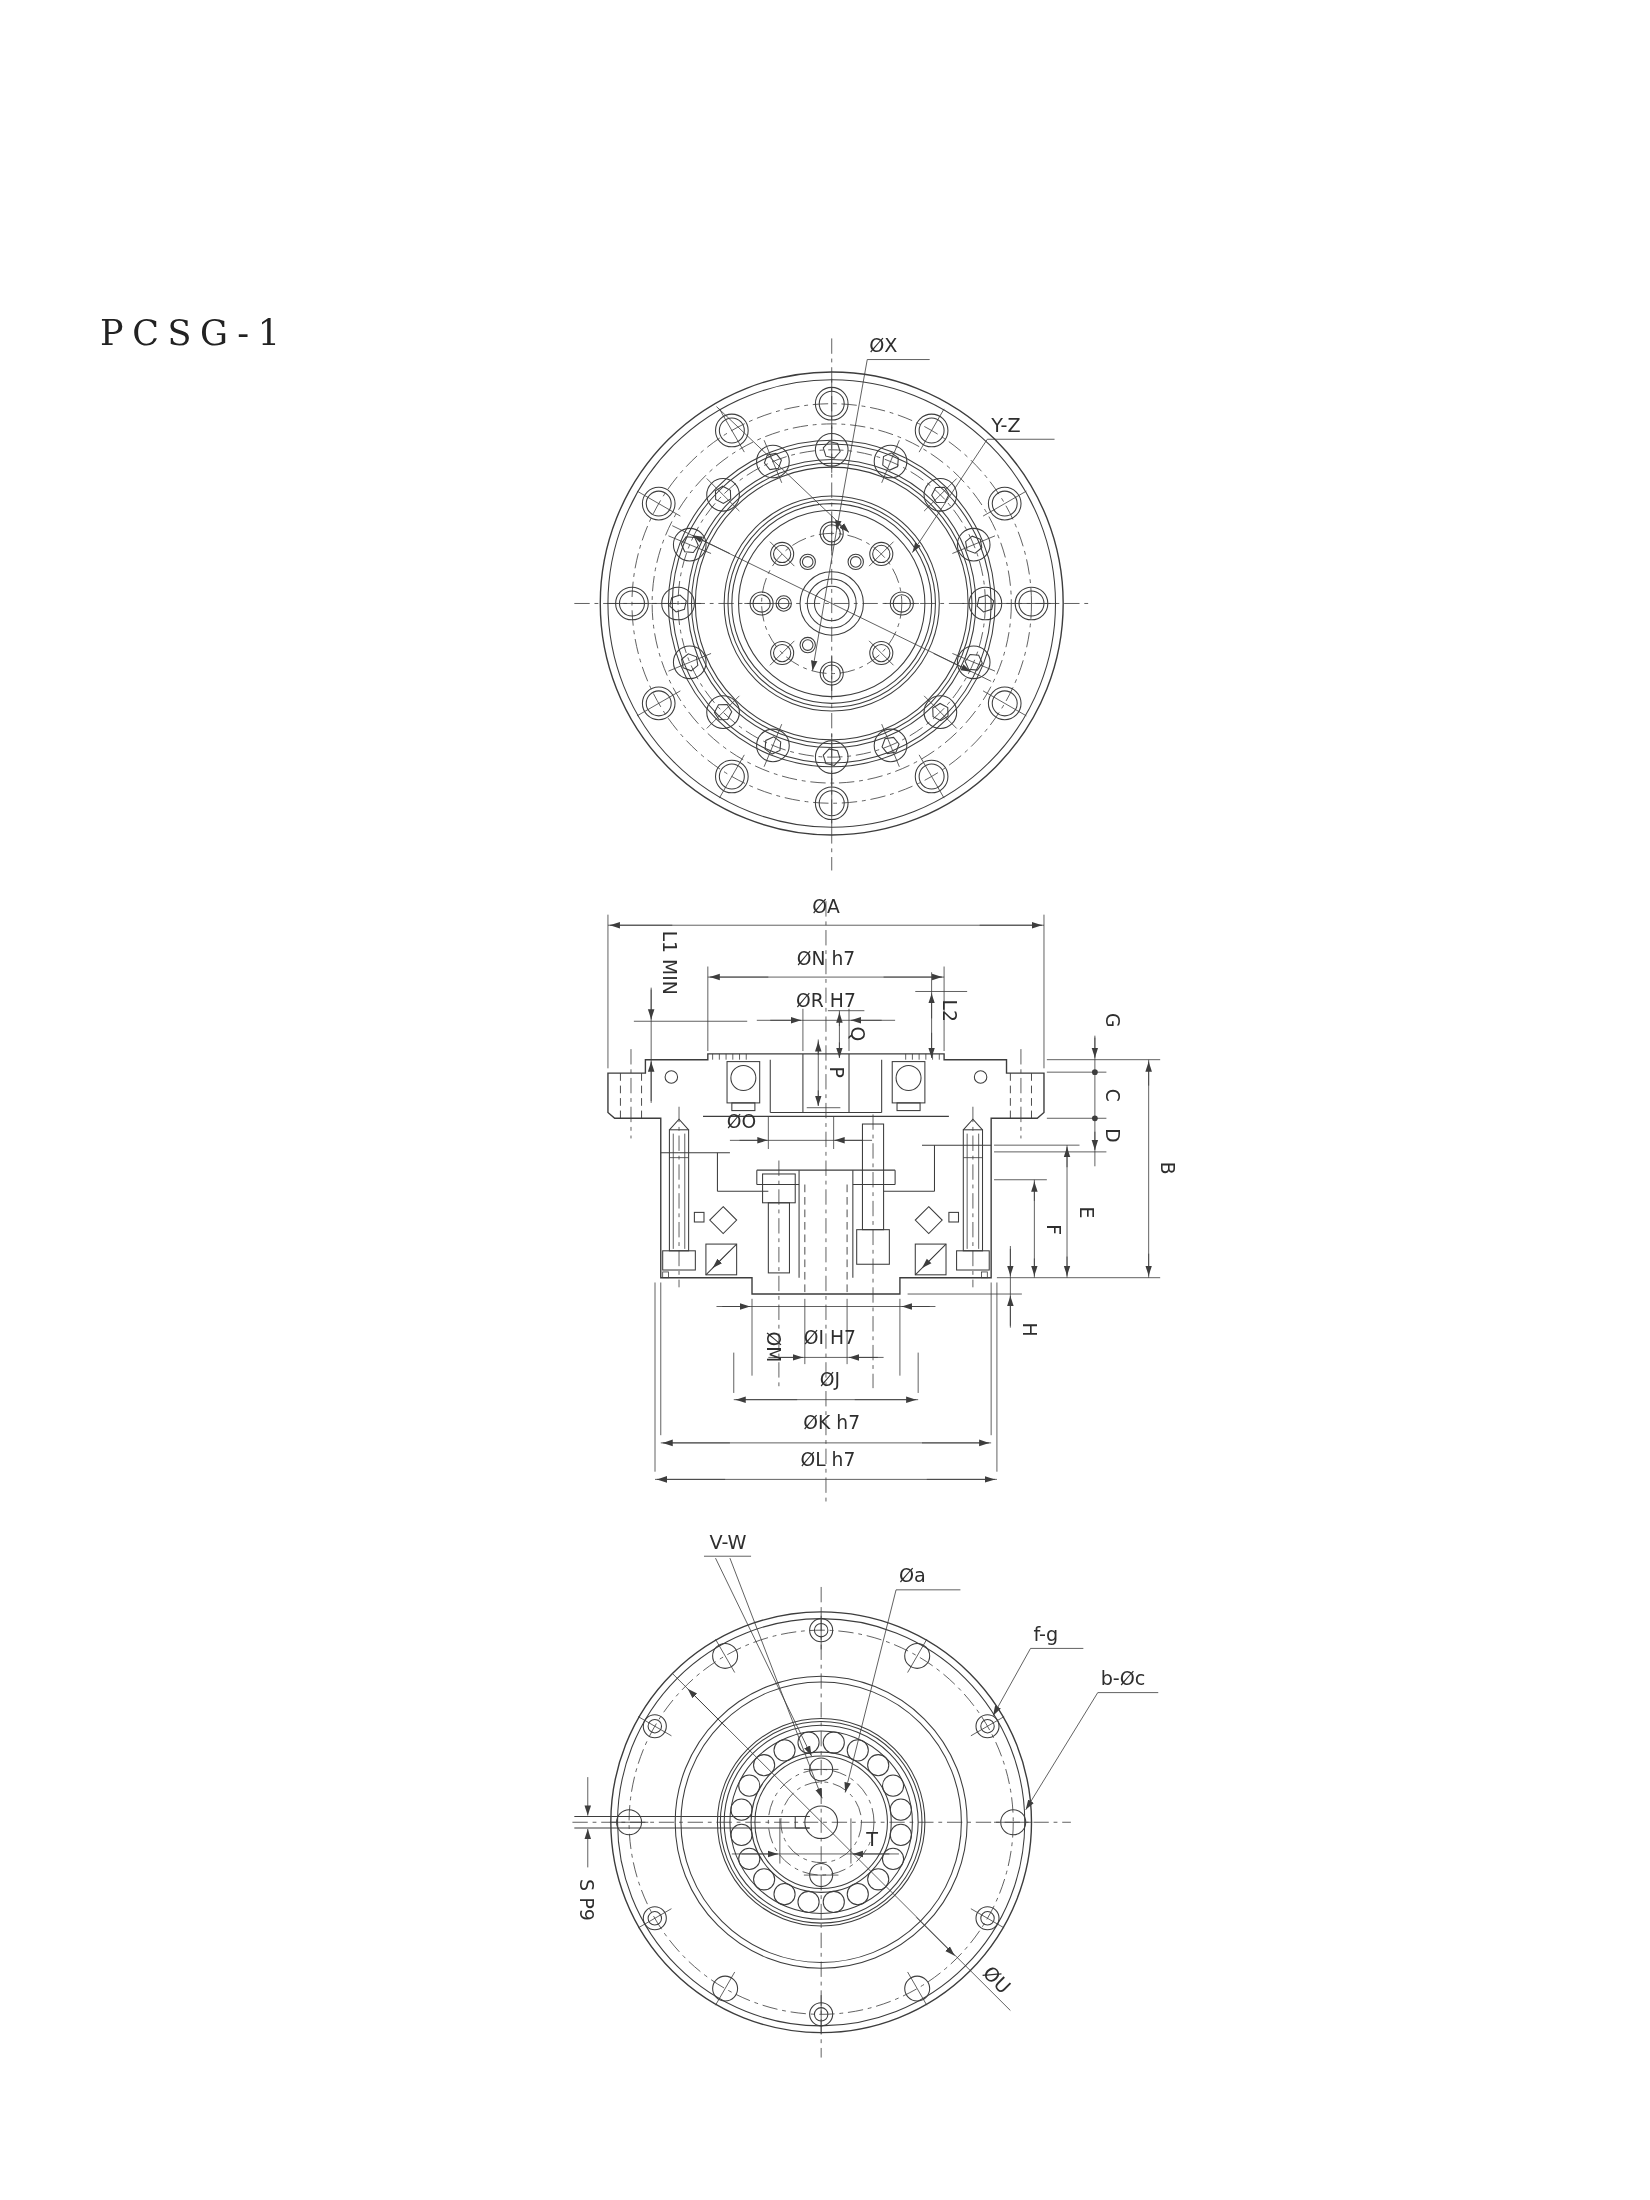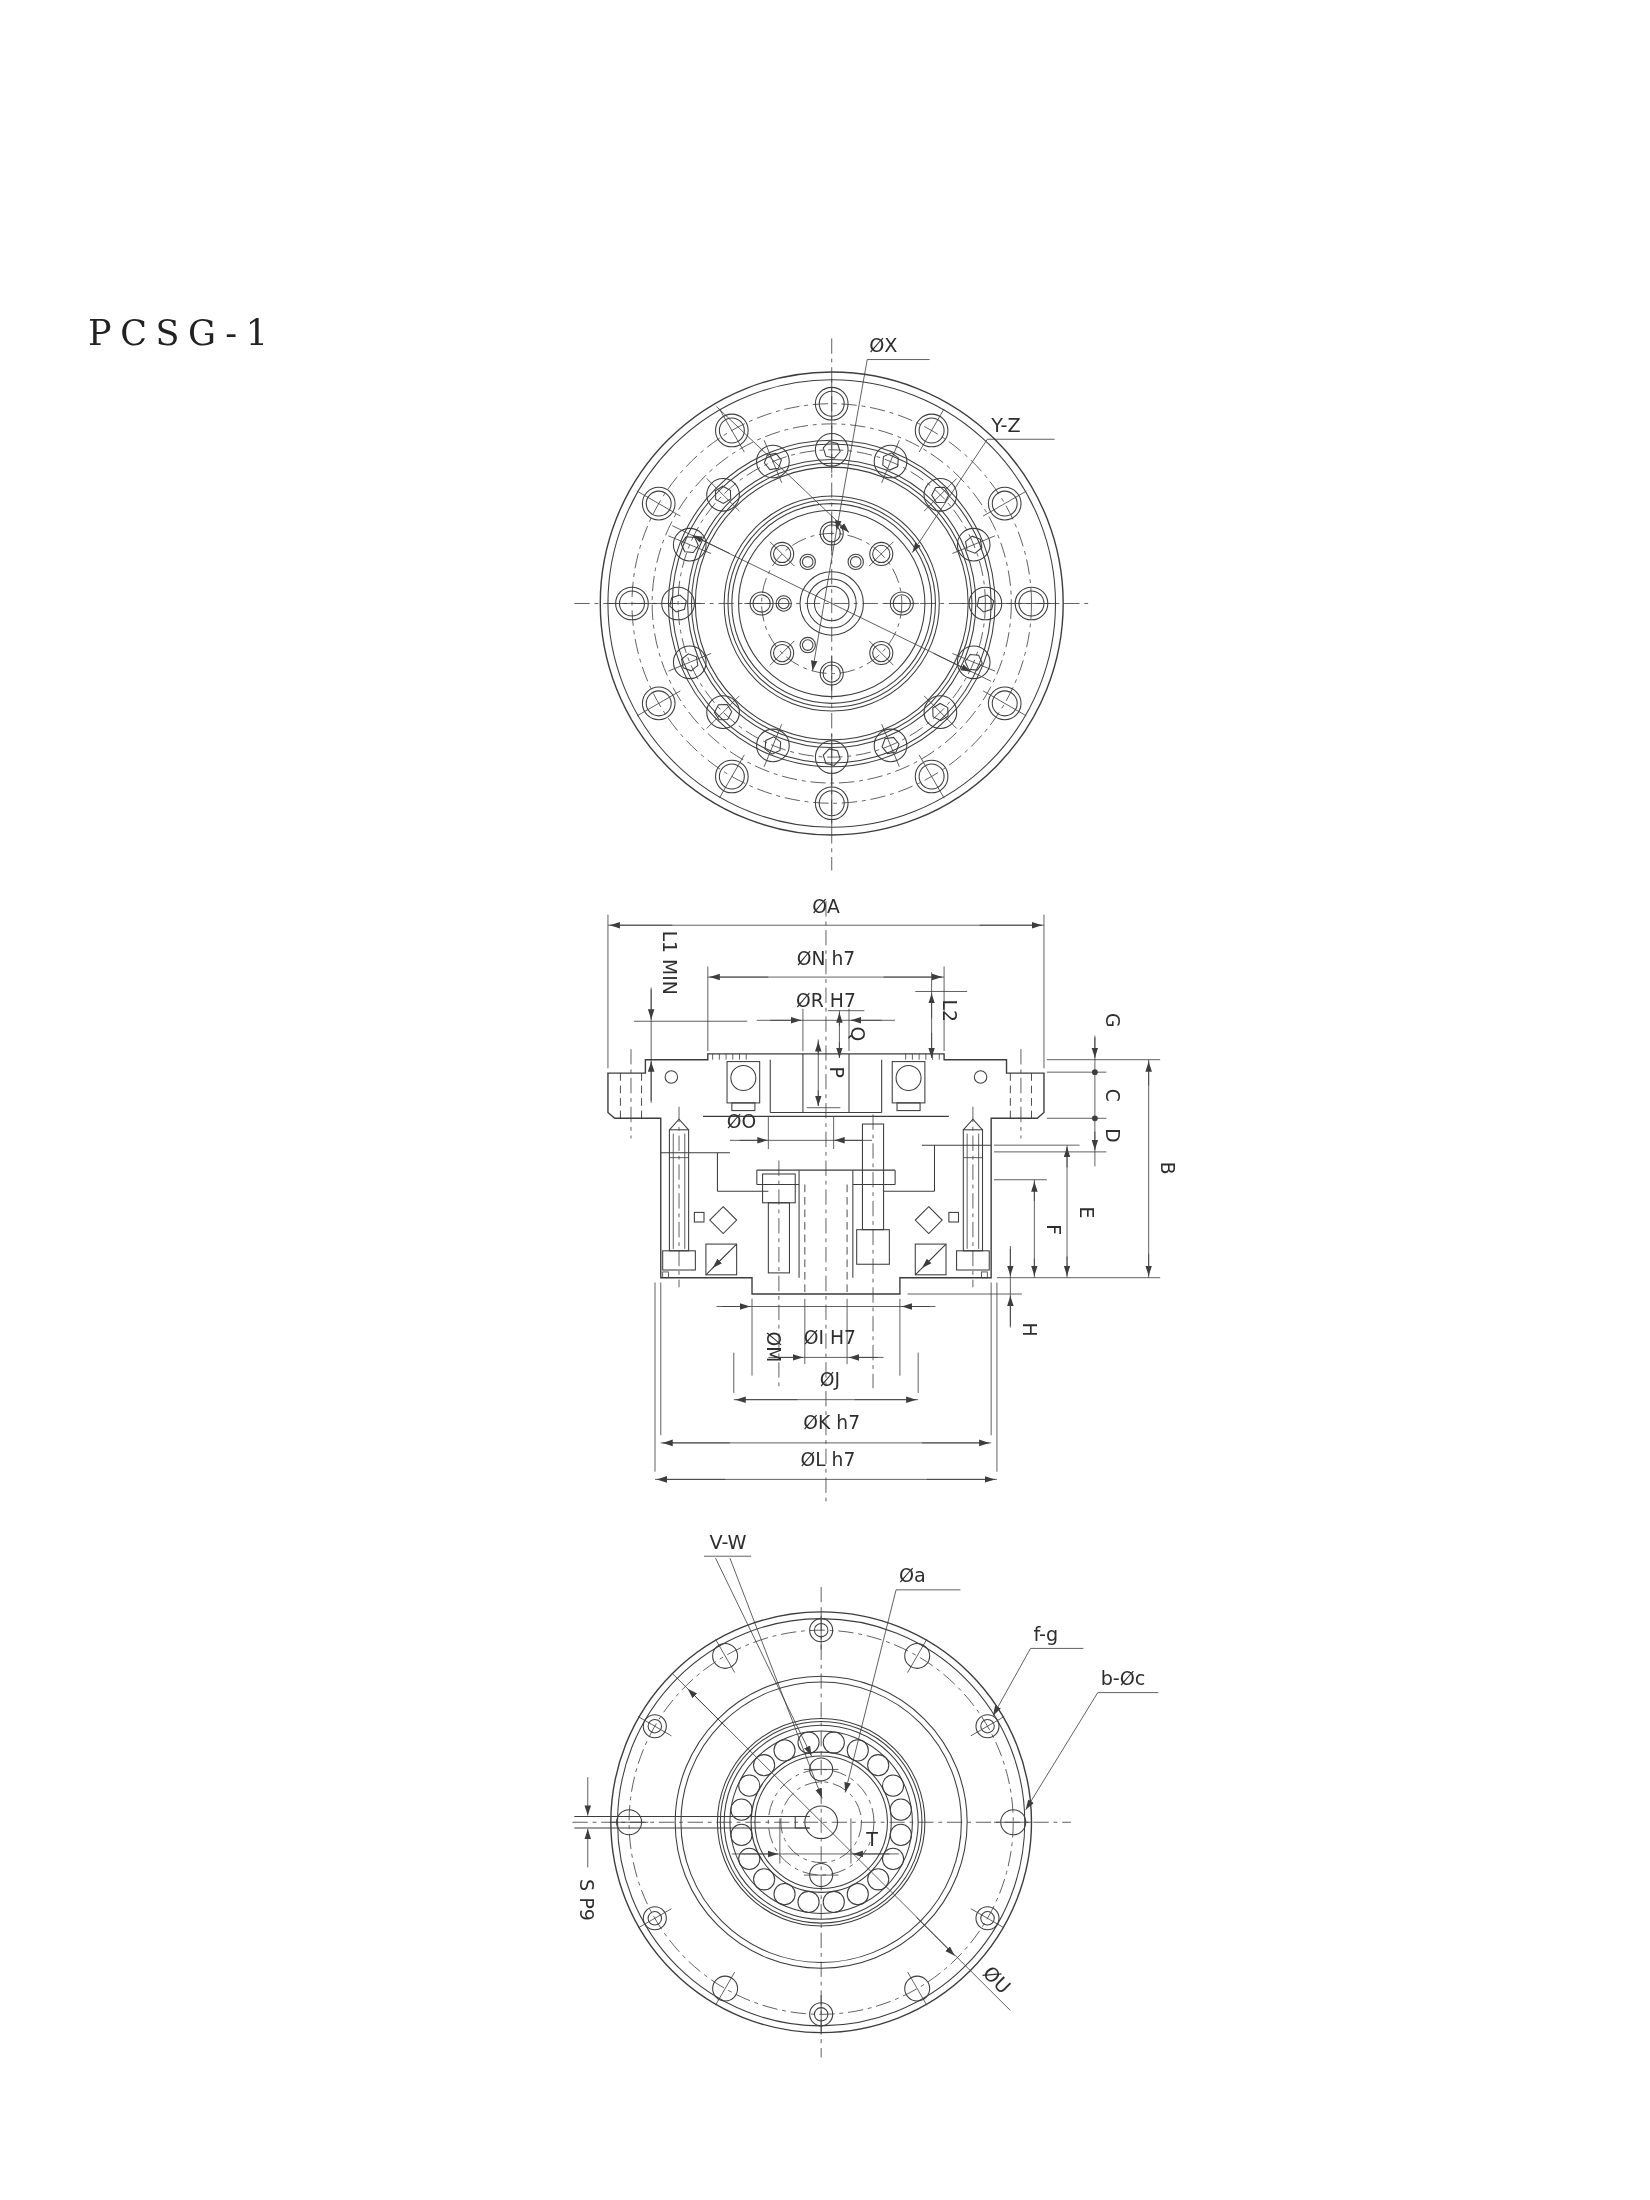--- a/index.html
+++ b/index.html
@@ -1,19 +1,19 @@
 <!DOCTYPE html>
 <html><head>
 <meta charset="utf-8">
 <style>
   html,body{margin:0;padding:0;background:#ffffff;}
   :root{--line:#3d3d3d;}
   #sheet{position:relative;width:1650px;height:2201px;background:#ffffff;overflow:hidden;
          font-family:"DejaVu Sans",sans-serif;}
-  #title{position:absolute;left:88px;top:313px;font-family:"DejaVu Serif","Liberation Serif",serif;
+  #title{position:absolute;left:100px;top:313px;font-family:"DejaVu Serif","Liberation Serif",serif;
          font-size:35px;letter-spacing:8.6px;color:#222;}
   svg{position:absolute;left:0;top:0;}
   .ln{fill:none;stroke:var(--line);stroke-width:1.1;}
   .thick{fill:none;stroke:var(--line);stroke-width:1.45;}
   .thin{fill:none;stroke:var(--line);stroke-width:0.85;}
   .cl{fill:none;stroke:var(--line);stroke-width:0.85;stroke-dasharray:16 5 4 5;}
   .hid{fill:none;stroke:var(--line);stroke-width:0.95;stroke-dasharray:8 5;}
   .dot{fill:var(--line);stroke:none;}
   text{font-family:"DejaVu Sans",sans-serif;font-size:19.5px;fill:#2e2e2e;}
   .lab{font-size:20px;}

